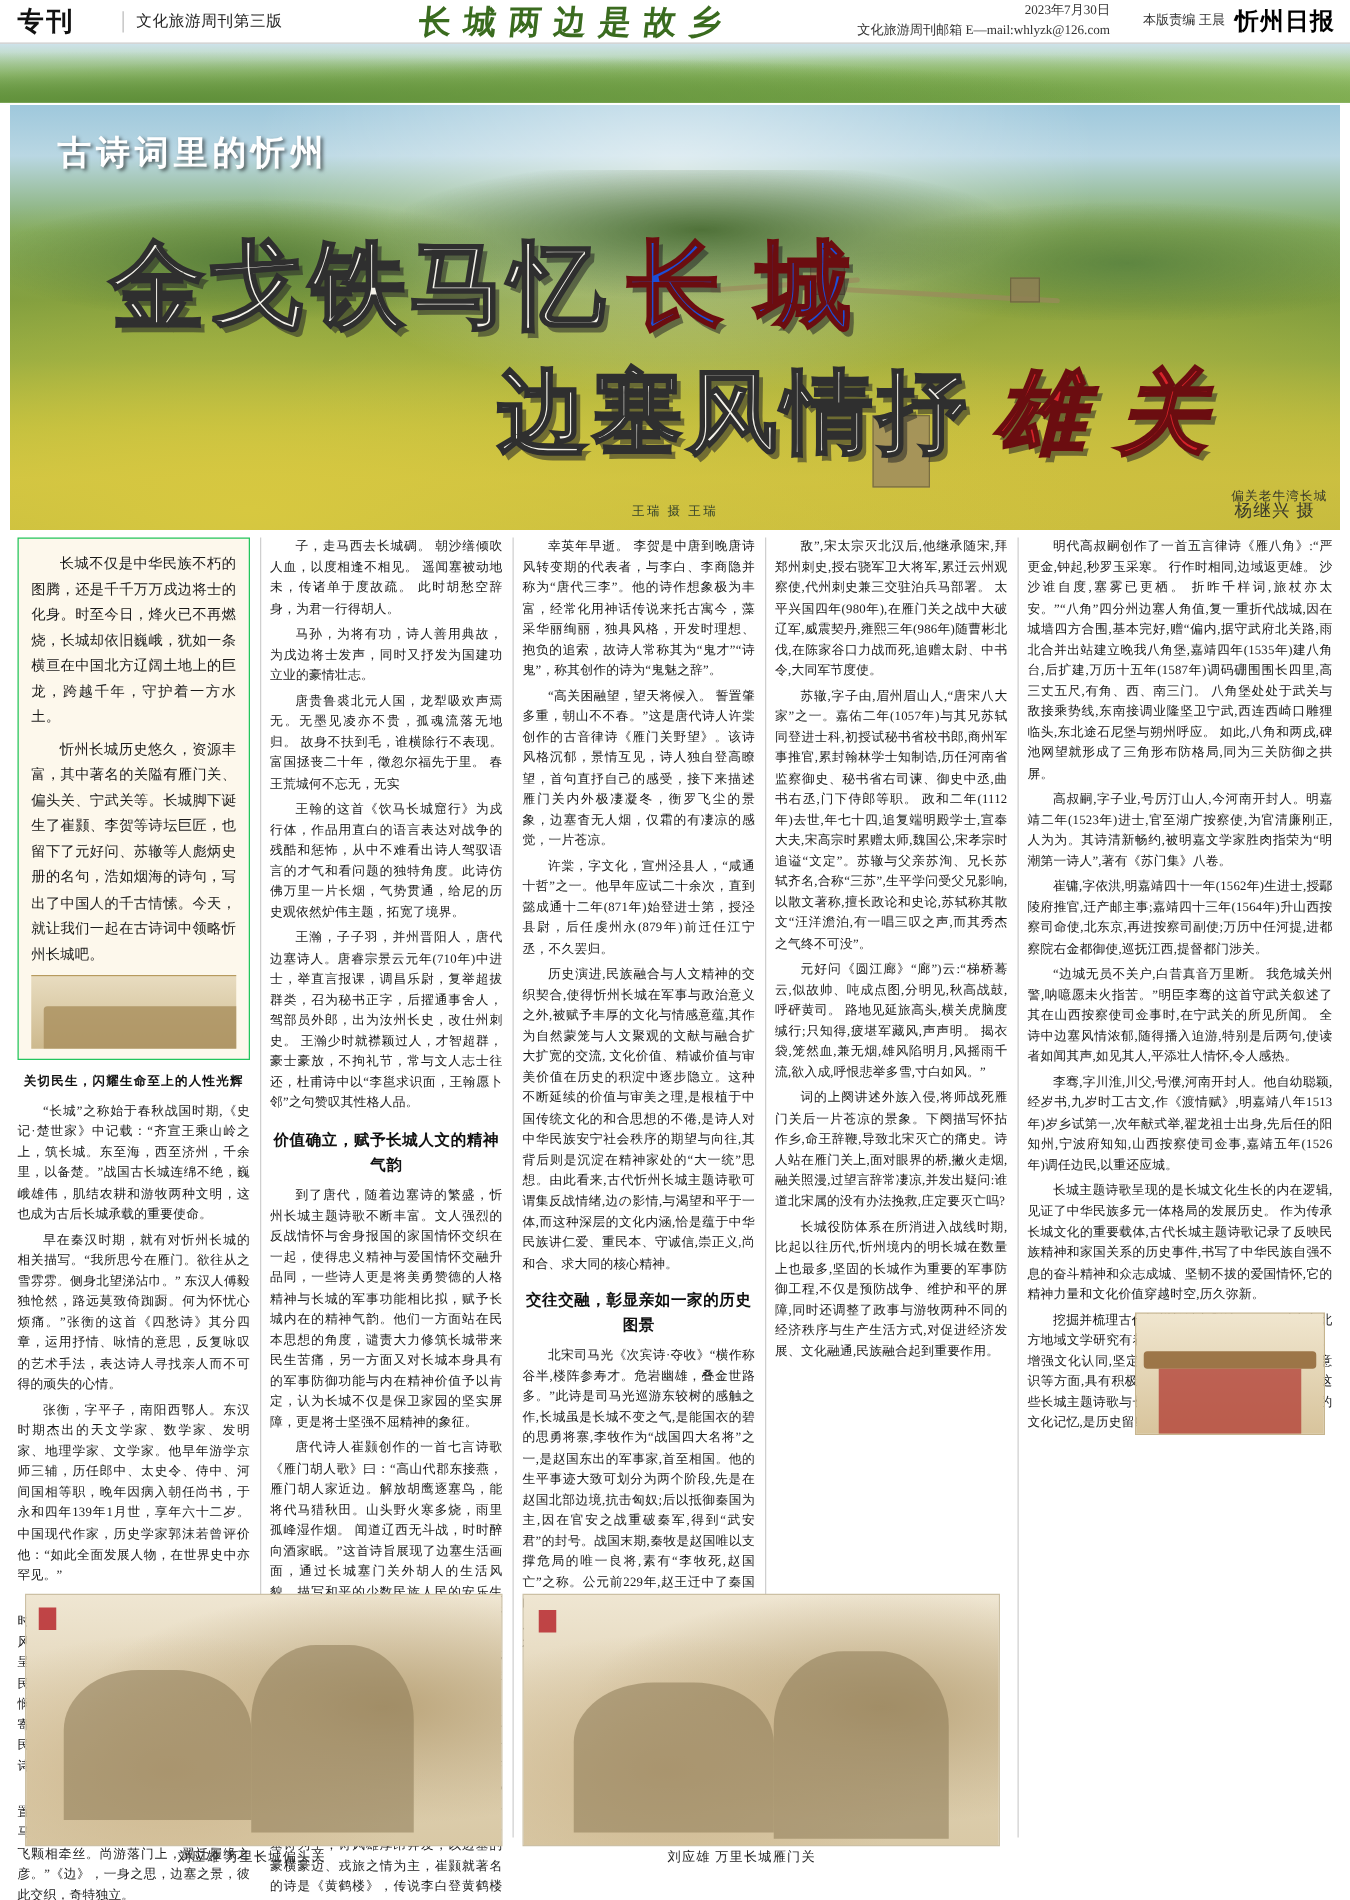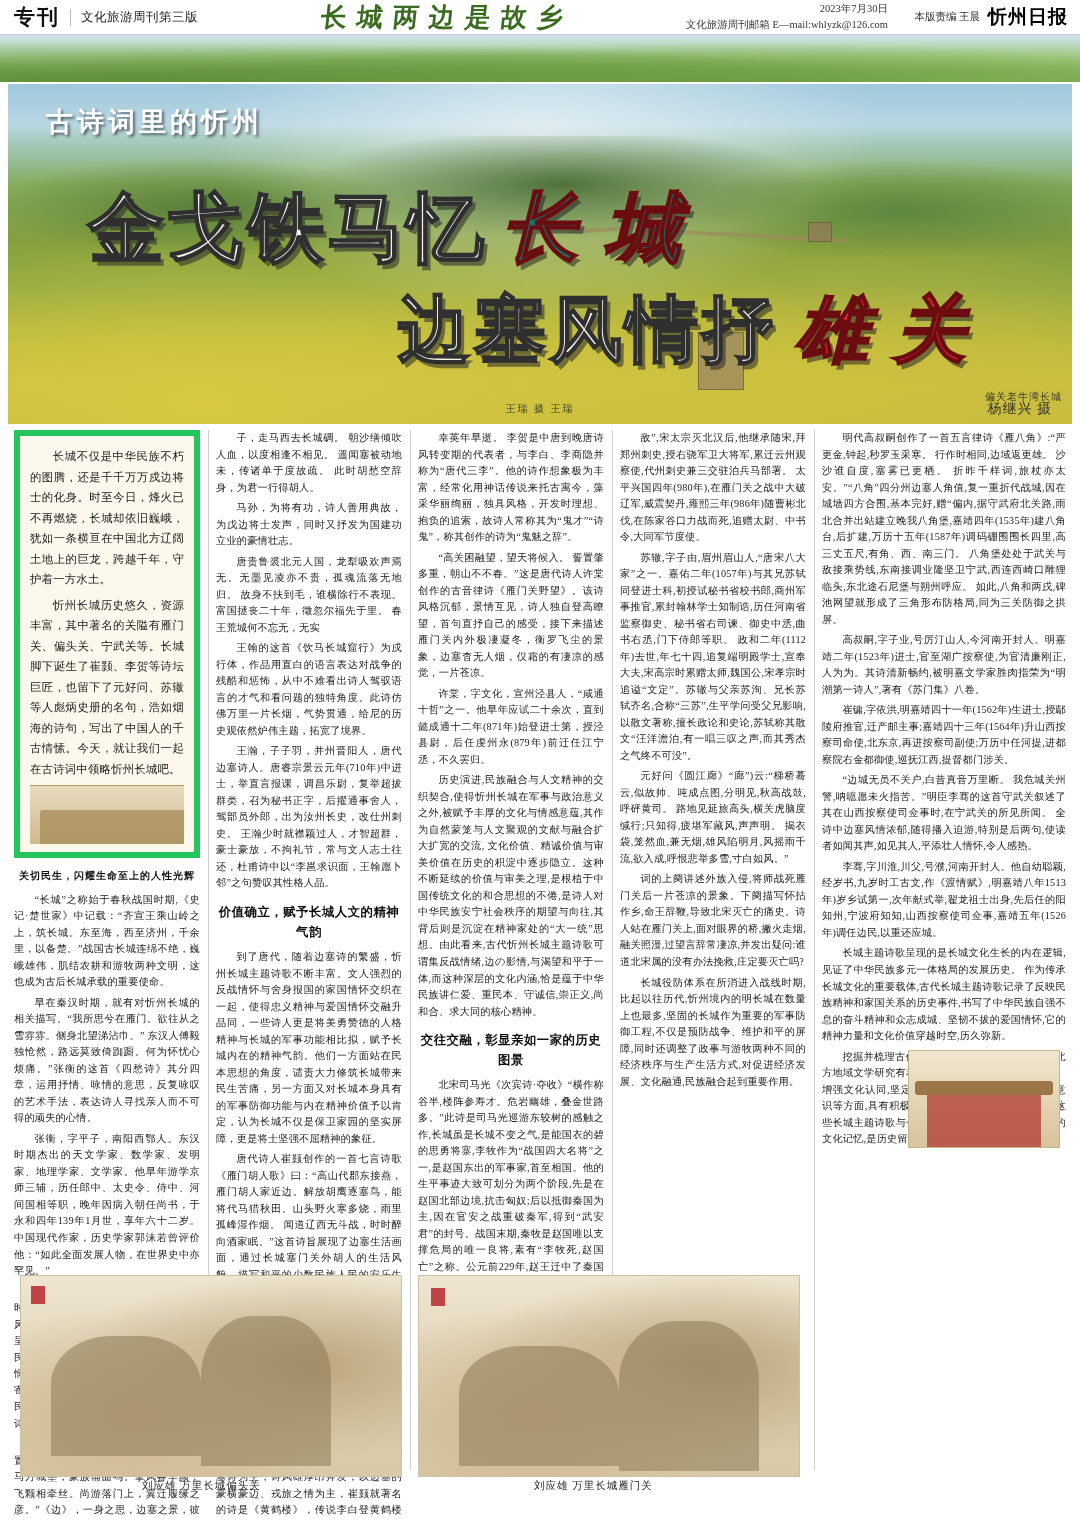--- a/index.html
+++ b/index.html
@@ -19,21 +19,21 @@
     background:#fff;
     z-index:5;
   }
   .mast-special{
     font-family:"Liberation Sans","DejaVu Sans",sans-serif;
     font-weight:bold;font-size:21px;letter-spacing:2px;
     padding:0 10px 0 14px;color:#111;
   }
   .mast-sub{
     font-size:12.5px;color:#222;letter-spacing:.5px;
-    padding-right:10px;border-left:1px solid #bbb;padding-left:10px;
+    padding-right:10px;border-left:1px solid #bbb;padding-left:10px;margin-left:28px;
   }
   .mast-center{
     flex:1;text-align:center;
   }
   .mast-title-img{
     display:inline-block;
     font-family:"Liberation Serif","DejaVu Serif",serif;
     font-weight:bold;font-size:26px;letter-spacing:10px;
     color:#3a6b1f;
     text-shadow:1px 1px 0 #fff;
@@ -121,22 +121,21 @@
   .headline1{
     position:absolute;left:88px;top:178px;z-index:4;
     font-family:"Liberation Serif","DejaVu Serif",serif;
     font-weight:bold;font-size:76px;letter-spacing:4px;
     color:#f4f2ea;
     -webkit-text-stroke:2px #2f2f2f;
     text-shadow:4px 5px 0 rgba(40,40,40,.55);
     white-space:nowrap;
   }
   .headline1 .red{
-    color:#0f766e;-webkit-text-stroke:2px #6b0d10;
-    font-style:italic;
+    color:#1d4ed8;-webkit-text-stroke:2px #6b0d10;
     padding-left:14px;
   }
   .headline2{
     position:absolute;left:398px;top:282px;z-index:4;
     font-family:"Liberation Serif","DejaVu Serif",serif;
     font-weight:bold;font-size:72px;letter-spacing:4px;
     color:#f4f2ea;
     -webkit-text-stroke:2px #2f2f2f;
     text-shadow:4px 5px 0 rgba(40,40,40,.55);
     white-space:nowrap;
@@ -163,21 +162,21 @@
   .c3{left:410px;width:186px;}
   .c4{left:612px;width:186px;}
   .c5{left:814px;width:244px;}
   .vline{
     position:absolute;top:0;width:1px;height:1040px;background:#cfcfcf;
   }
   .v1{left:200px;} .v2{left:402px;} .v3{left:604px;} .v4{left:806px;}
   
   .intro-box{
     position:relative;
-    border:6px solid #22c55e;
+    border:1px solid #22c55e;
     background:#fdf8ec;
     padding:10px 10px 8px 10px;
     margin-bottom:8px;
     font-size:11.4px;line-height:1.8;
     text-align:justify;
   }
   .intro-box p{text-indent:2em;margin:0 0 5px 0;}
   .intro-art{
     height:58px;margin-top:4px;
     background:linear-gradient(180deg,#e8dcc0,#cdb98d);

